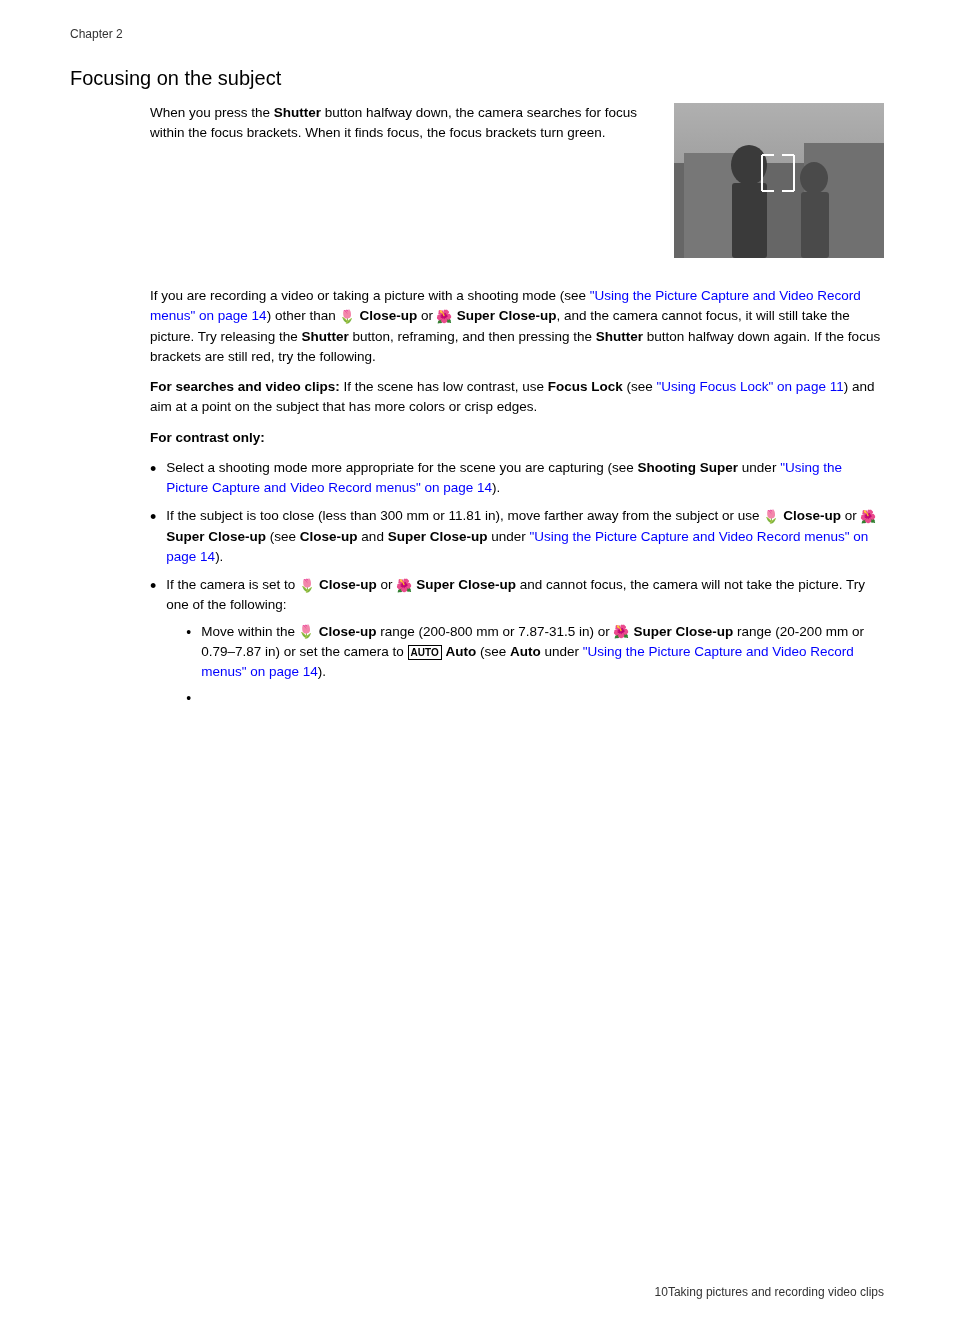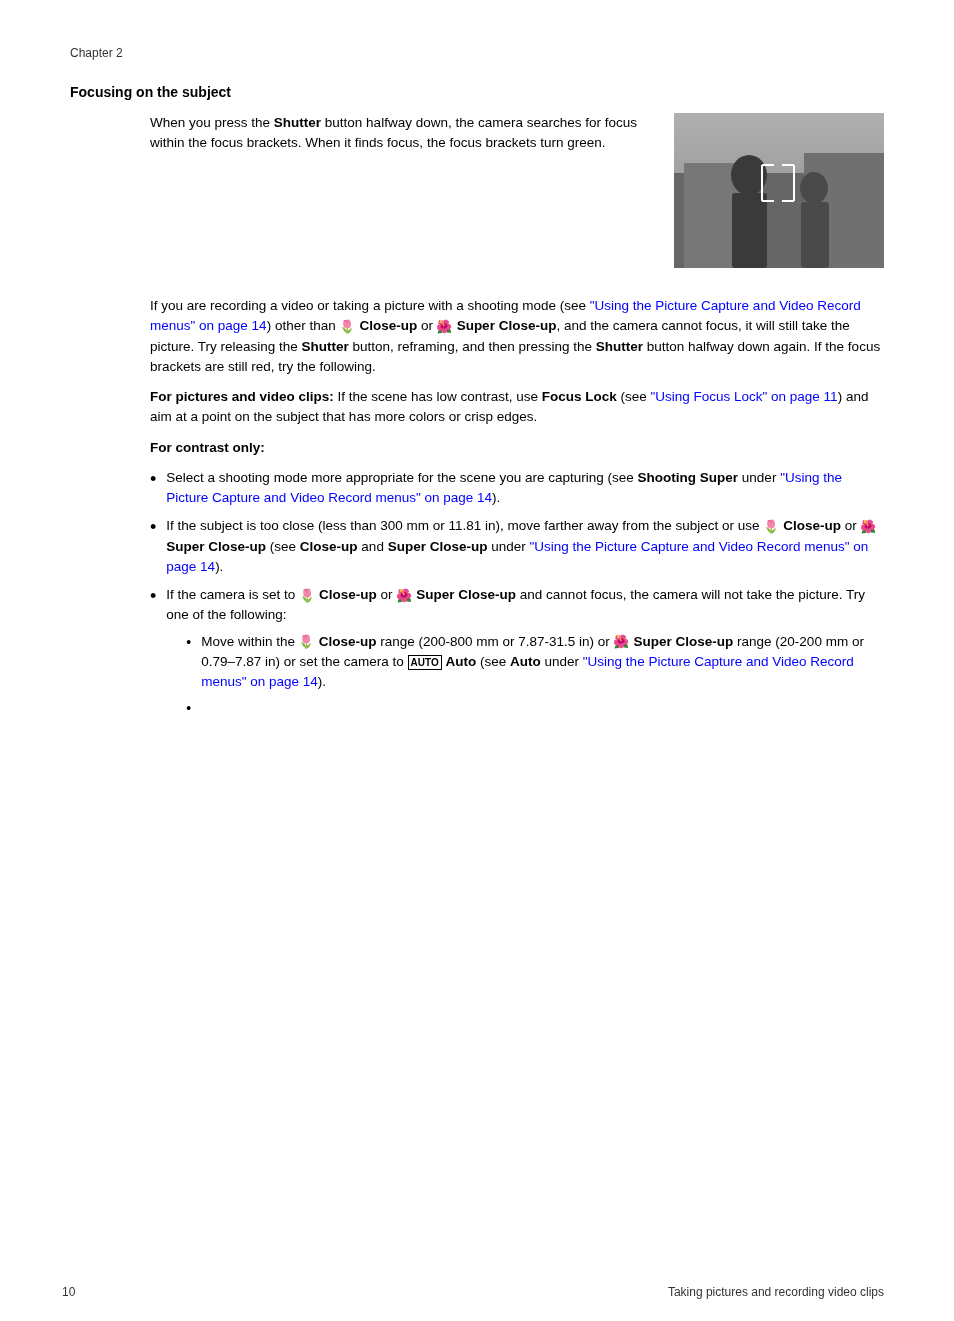--- a/index.html
+++ b/index.html
@@ -8,30 +8,29 @@
       font-size: 13.5px;
       line-height: 1.5;
       color: #000;
       background: #fff;
       width: 954px;
       min-height: 1321px;
       position: relative;
     }
     .page {
       padding: 25px 70px 60px 70px;
-      margin-top: 19px;
     }
     .chapter-label {
       font-size: 12px;
       color: #333;
       margin-bottom: 20px;
     }
     .section-heading {
-      font-size: 14px;
-      font-weight: bold;
+      font-size: 20px;
+      font-weight: normal;
       margin-bottom: 10px;
     }
     .section {
       margin-bottom: 28px;
     }
     .section-body {
       padding-left: 80px;
     }
     .para {
       margin-bottom: 10px;
@@ -105,21 +104,21 @@
       font-weight: bold;
       vertical-align: middle;
       line-height: 1.3;
     }
     .footer {
       position: absolute;
       bottom: 20px;
       left: 62px;
       right: 70px;
       display: flex;
-      justify-content: space-between;
+      justify-content: flex-end;
       font-size: 12px;
       color: #333;
     }
   </style>
 </head>
 <body>
 
 <div class="page">
 
   <div class="chapter-label">Chapter 2</div>
@@ -169,21 +168,21 @@
 
   <div class="section">
     <div class="section-body">
 
 
       <div class="para">
         If you are recording a video or taking a picture with a shooting mode (see <a href="#">"Using the Picture Capture and Video Record menus" on page 14</a>) other than <span class="icon-inline">🌷</span> <strong>Close-up</strong> or <span class="icon-inline">🌺</span> <strong>Super Close-up</strong>, and the camera cannot focus, it will still take the picture. Try releasing the <strong>Shutter</strong> button, reframing, and then pressing the <strong>Shutter</strong> button halfway down again. If the focus brackets are still red, try the following.
       </div>
 
       <div class="para">
-        <strong>For pictures and video clips:</strong> If the scene has low contrast, use <strong>Focus Lock</strong> (see <a href="#">"Using Focus Lock" on page 11</a>) and aim at a point on the subject that has more colors or crisp edges.
+        <strong>For searches and video clips:</strong> If the scene has low contrast, use <strong>Focus Lock</strong> (see <a href="#">"Using Focus Lock" on page 11</a>) and aim at a point on the subject that has more colors or crisp edges.
       </div>
 
       <div class="para">
         <strong>For contrast only:</strong>
       </div>
 
       <ul class="bullet-list">
 
         <li>
           <span class="bullet-dot">•</span>

